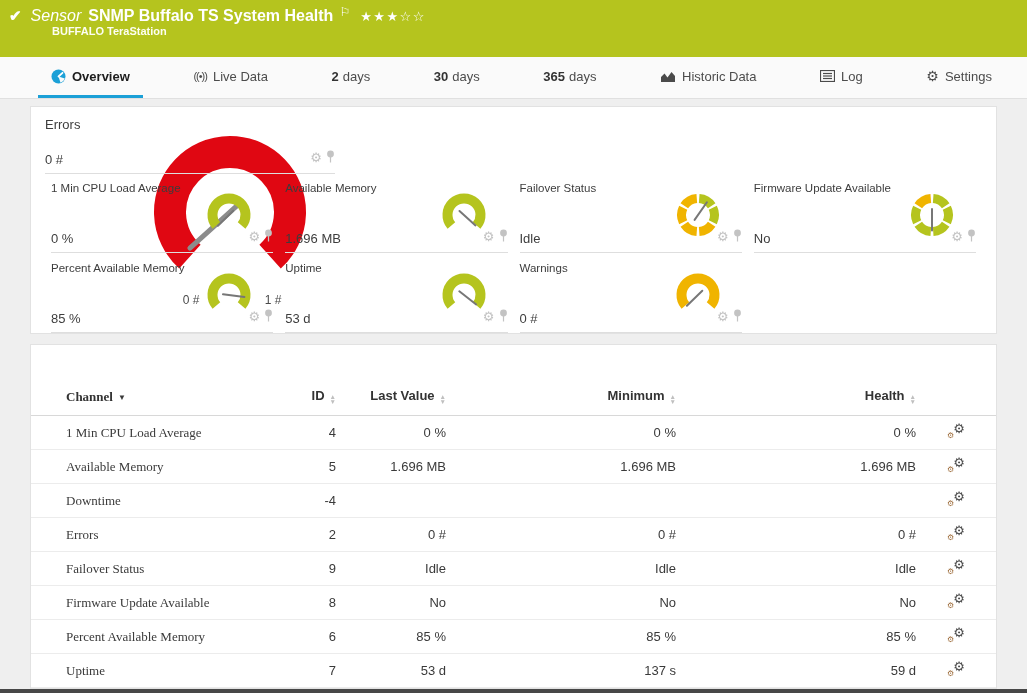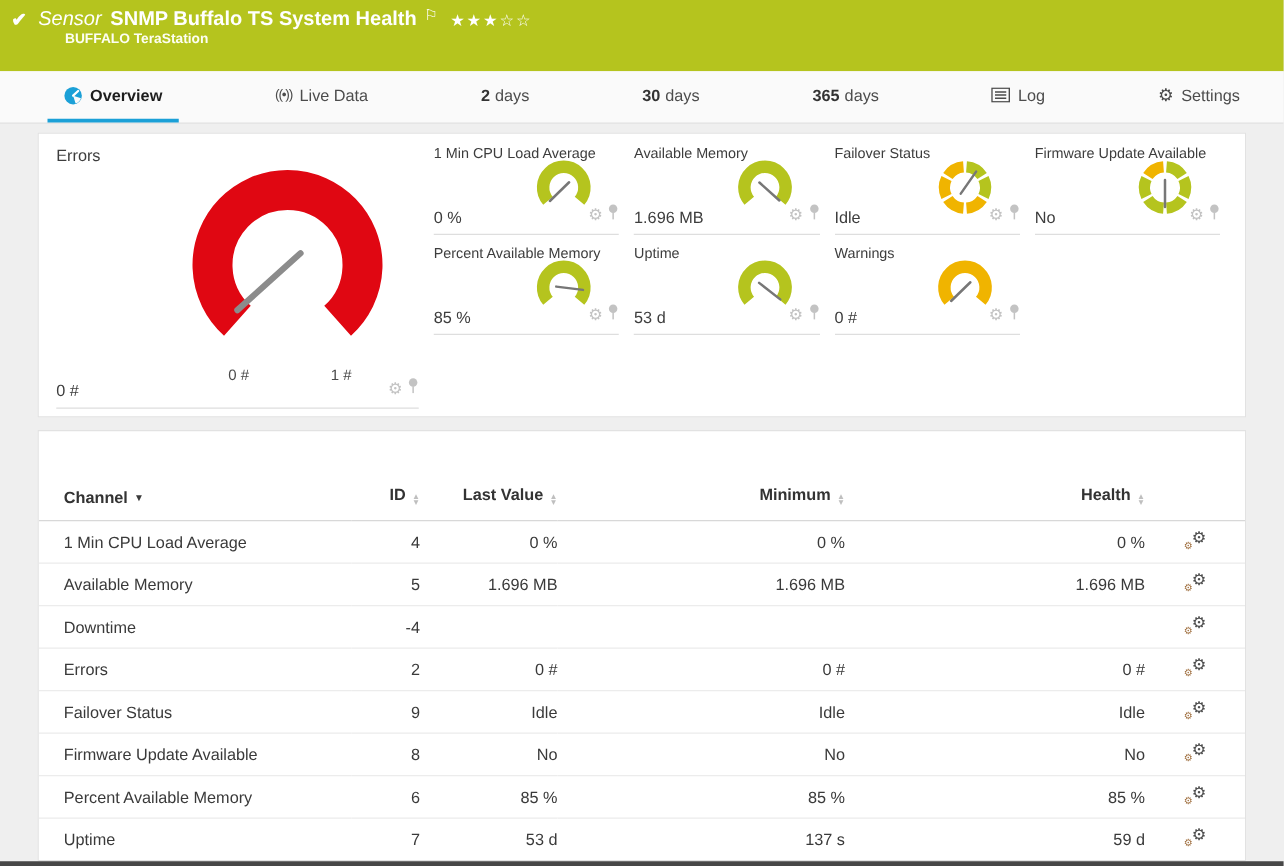--- a/index.html
+++ b/index.html
@@ -20,21 +20,21 @@
   .tabbar { height:42px; background:#fafafa; border-bottom:1px solid #e0e0e0;
             display:flex; justify-content:space-between; padding:0 22px 0 38px; }
   .tab { display:flex; align-items:center; gap:2px; font-size:13px; color:#4c4c4c;
          padding:0 13px; border-bottom:3px solid transparent; cursor:pointer; white-space:nowrap; }
   .tab.active { border-bottom-color:#1ba0d7; color:#1c1c1c; font-weight:bold; }
   .tab .num { font-weight:bold; color:#333; margin-right:4px; }
   .tab .icon { display:inline-flex; align-items:center; }
   .livedata-glyph { font-size:11px; color:#4c4c4c; letter-spacing:-1px; }
 
   
-  .panel { background:#fff; border:1px solid #e2e2e2; margin:0 30px; }
+  .panel { background:#fff; border:1px solid #e2e2e2; margin:0 30px;flex-direction:column; }
   .panel.gauges { margin-top:7px; height:228px; display:flex; padding:10px 14px 0 14px; }
 
   .tile-big { width:296px; position:relative; height:218px; }
   .tile-title { font-size:13px; color:#3d3d3d; }
   .tile-big .errors-gauge { position:absolute; left:70px; top:0; }
   .tile-footer { position:absolute; bottom:8px; left:0; right:6px;
                  display:flex; justify-content:space-between; align-items:flex-end;
                  border-bottom:1px solid #dedede; padding-bottom:6px; }
   .val { font-size:13px; color:#3d3d3d; }
   .ticons { display:flex; align-items:center; gap:4px; }
@@ -44,21 +44,21 @@
                 column-gap:6px; row-gap:9px; align-content:start; margin-left:6px; }
   .tile { position:relative; height:71px; }
   .tile .tile-title { font-size:11.5px; }
   .tile .gauge-slot { position:absolute; right:24px; top:10px; }
   .tile .tile-footer { bottom:0; }
 
   .panel.table-panel { margin-top:10px; height:345px; padding-top:34px; overflow:hidden; }
   table { border-collapse:collapse; width:100%; font-size:13px; color:#3a3a3a; table-layout:fixed; }
   th { font-weight:bold; text-align:right; padding:9px 0 10px 0; border-bottom:1px solid #d8d8d8;
        color:#333; cursor:pointer; }
-  th.c-channel, td.c-channel { text-align:left; padding-left:20px; }
+  th.c-channel, td.c-channel { text-align:left; padding-left:35px;font-family:Liberation Serif, serif; }
   td { text-align:right; padding:7px 0; border-bottom:1px solid #ececec; }
   td.c-icon { text-align:center; }
   .sort-desc { font-size:8px; color:#3a3a3a; margin-left:5px; position:relative; top:-1px; }
   .sort-both { display:inline-flex; flex-direction:column; font-size:6.5px; line-height:5px;
                color:#bfbfbf; margin-left:5px; position:relative; top:-1px; }
   .chan-settings { position:relative; display:inline-block; width:18px; height:16px; cursor:pointer; }
   .chan-settings .cog-big { position:absolute; right:0; top:-2px; font-size:13px; color:#4d4d4d; }
   .chan-settings .cog-small { position:absolute; left:0; bottom:-1px; font-size:8px; color:#a07040; }
 
   .bottombar { position:absolute; left:0; right:0; bottom:0; height:4px; background:#474747; }
@@ -93,20 +93,28 @@
     <span><span class="num"></span><span>Live Data</span></span>
   </div>
   <div class="tab">
     <span><span class="num">2</span><span>days</span></span>
   </div>
   <div class="tab">
     <span><span class="num">30</span><span>days</span></span>
   </div>
   <div class="tab">
     <span><span class="num">365</span><span>days</span></span>
+  </div>
+  <div class="tab">
+    <span class="icon">
+      <svg width="16" height="13" viewBox="0 0 16 13">
+        <path d="M1 12 L1 7 4.5 3.5 7.5 7.5 11.5 2 15 6 15 12 Z" fill="#4a4a4a"></path>
+      </svg>
+    </span>
+    <span><span class="num"></span><span>Historic Data</span></span>
   </div>
   <div class="tab">
     <span class="icon">
       <svg width="15" height="12" viewBox="0 0 15 12">
         <rect x="0.5" y="0.5" width="14" height="11" fill="none" stroke="#4a4a4a" stroke-width="1.2"></rect>
         <line x1="3" y1="3.5" x2="12" y2="3.5" stroke="#4a4a4a" stroke-width="1.2"></line>
         <line x1="3" y1="6" x2="12" y2="6" stroke="#4a4a4a" stroke-width="1.2"></line>
         <line x1="3" y1="8.5" x2="12" y2="8.5" stroke="#4a4a4a" stroke-width="1.2"></line>
       </svg>
     </span>

